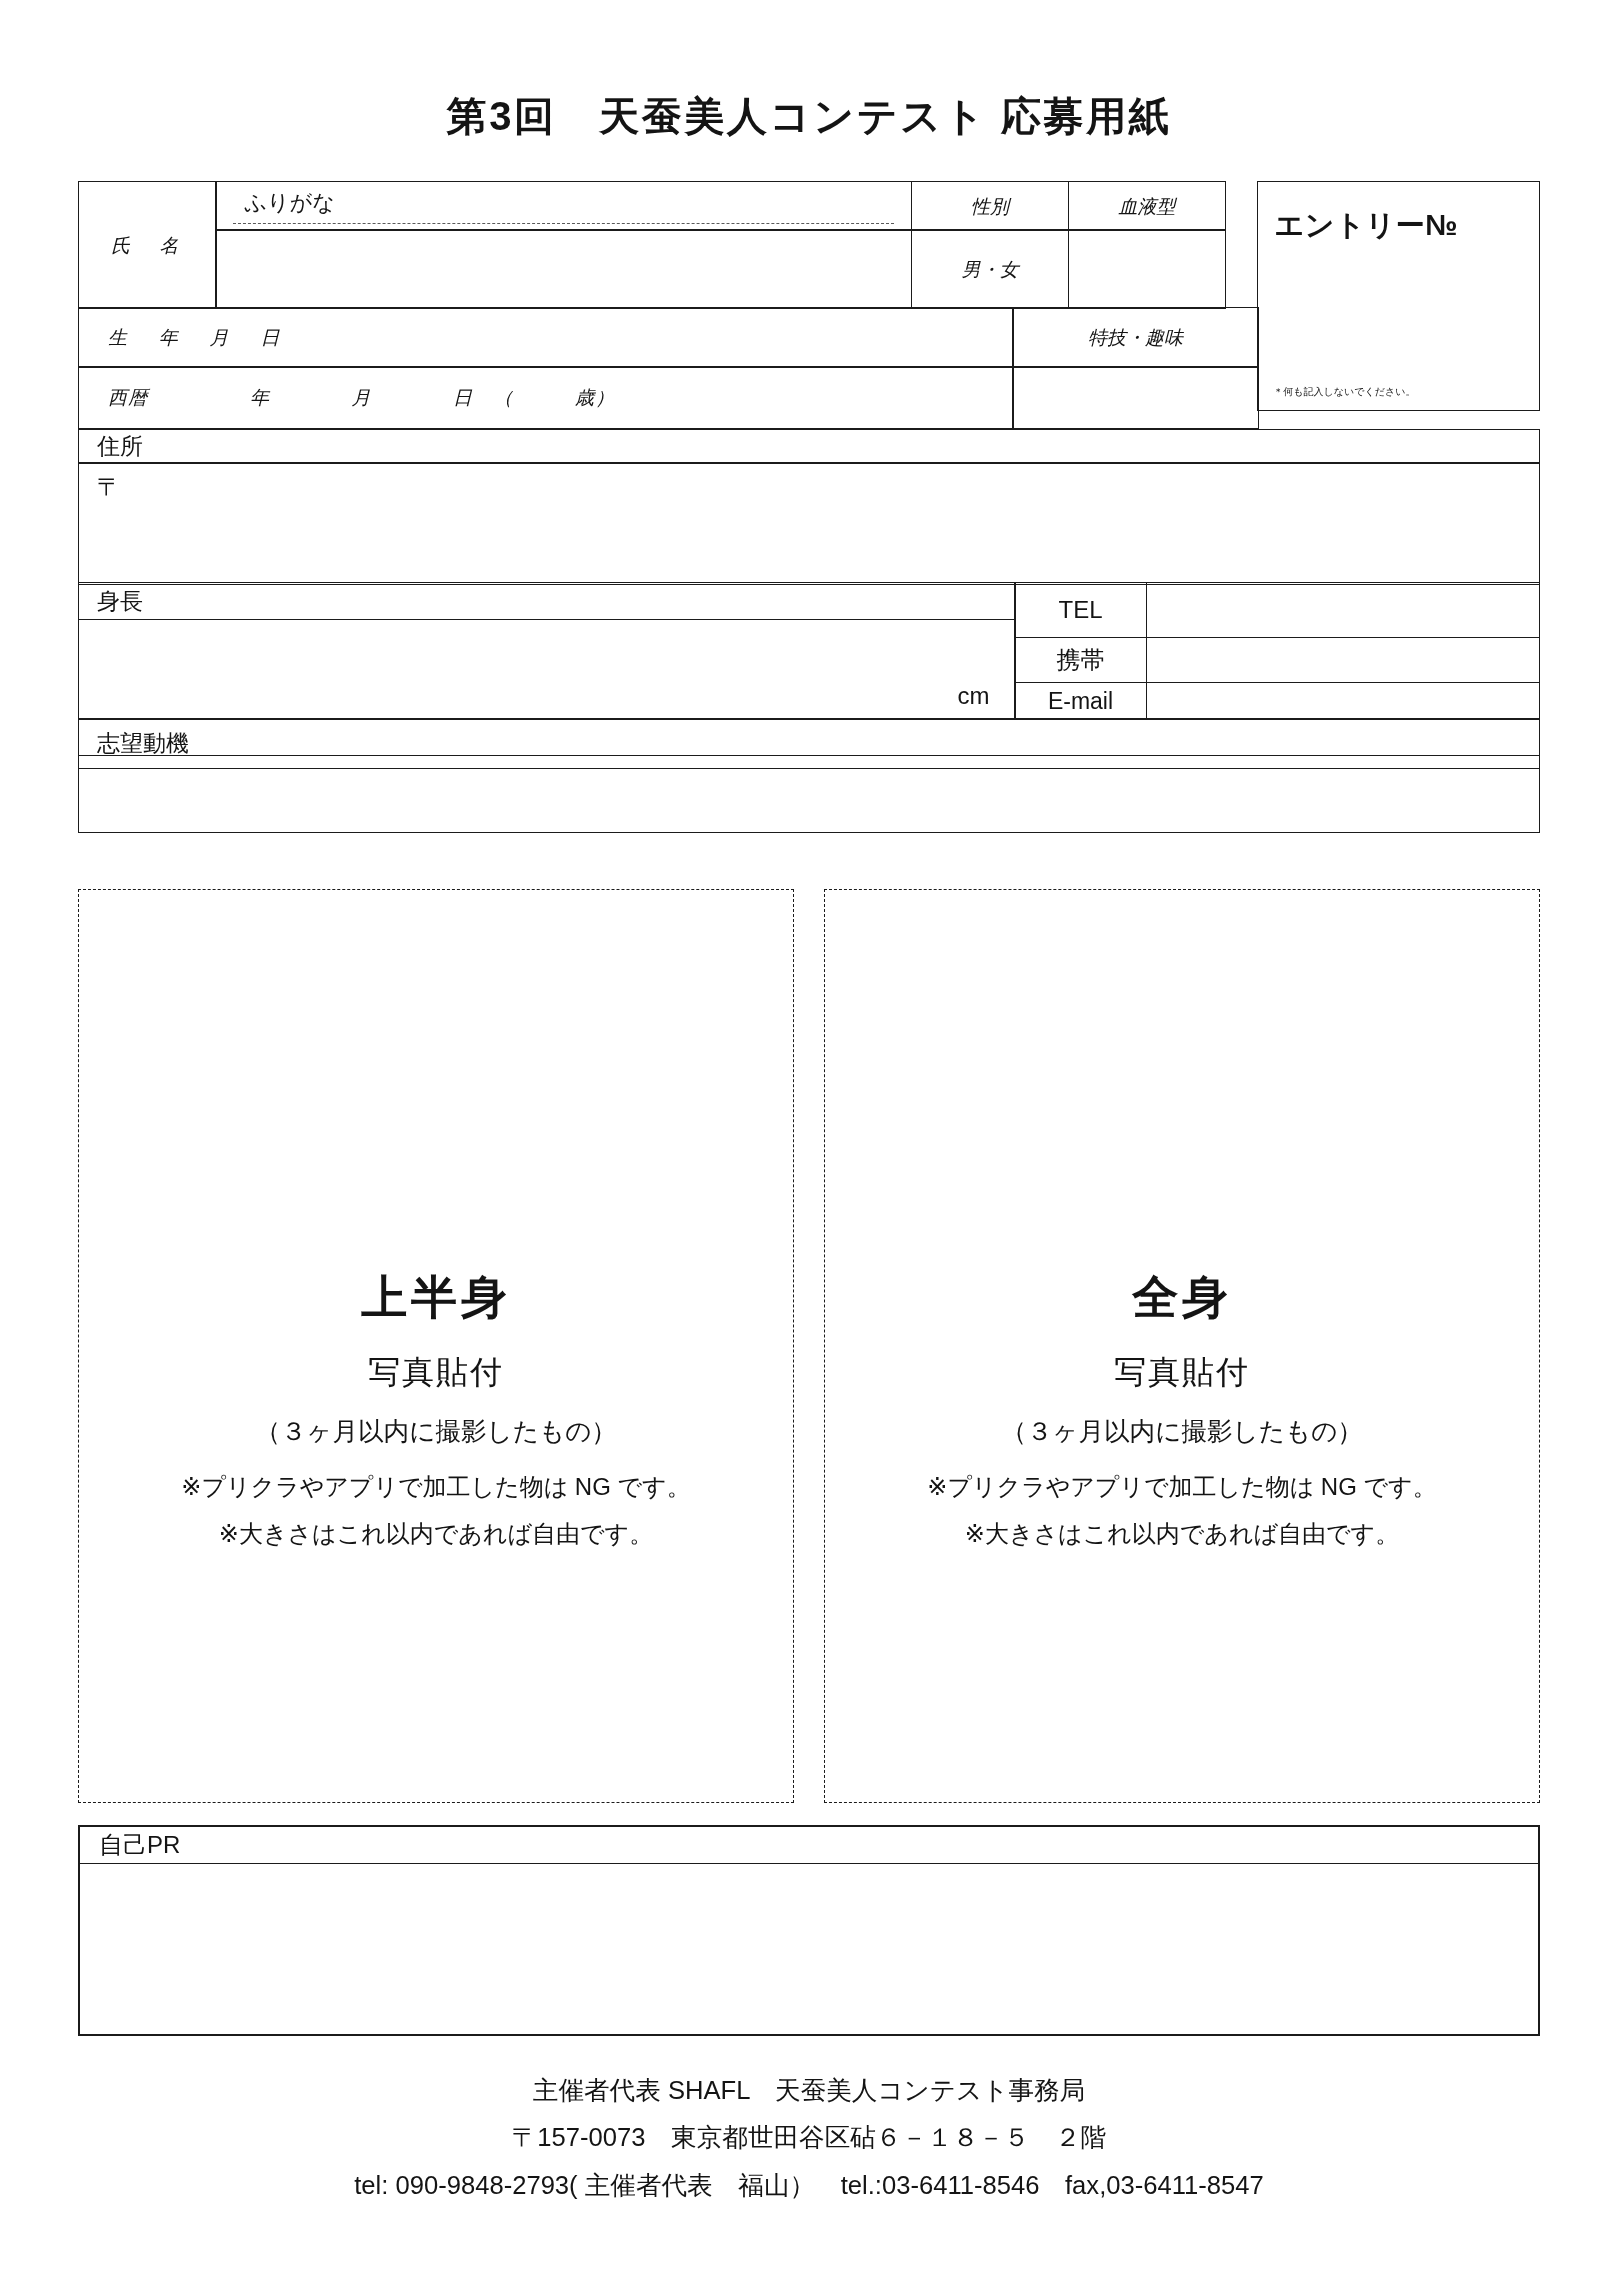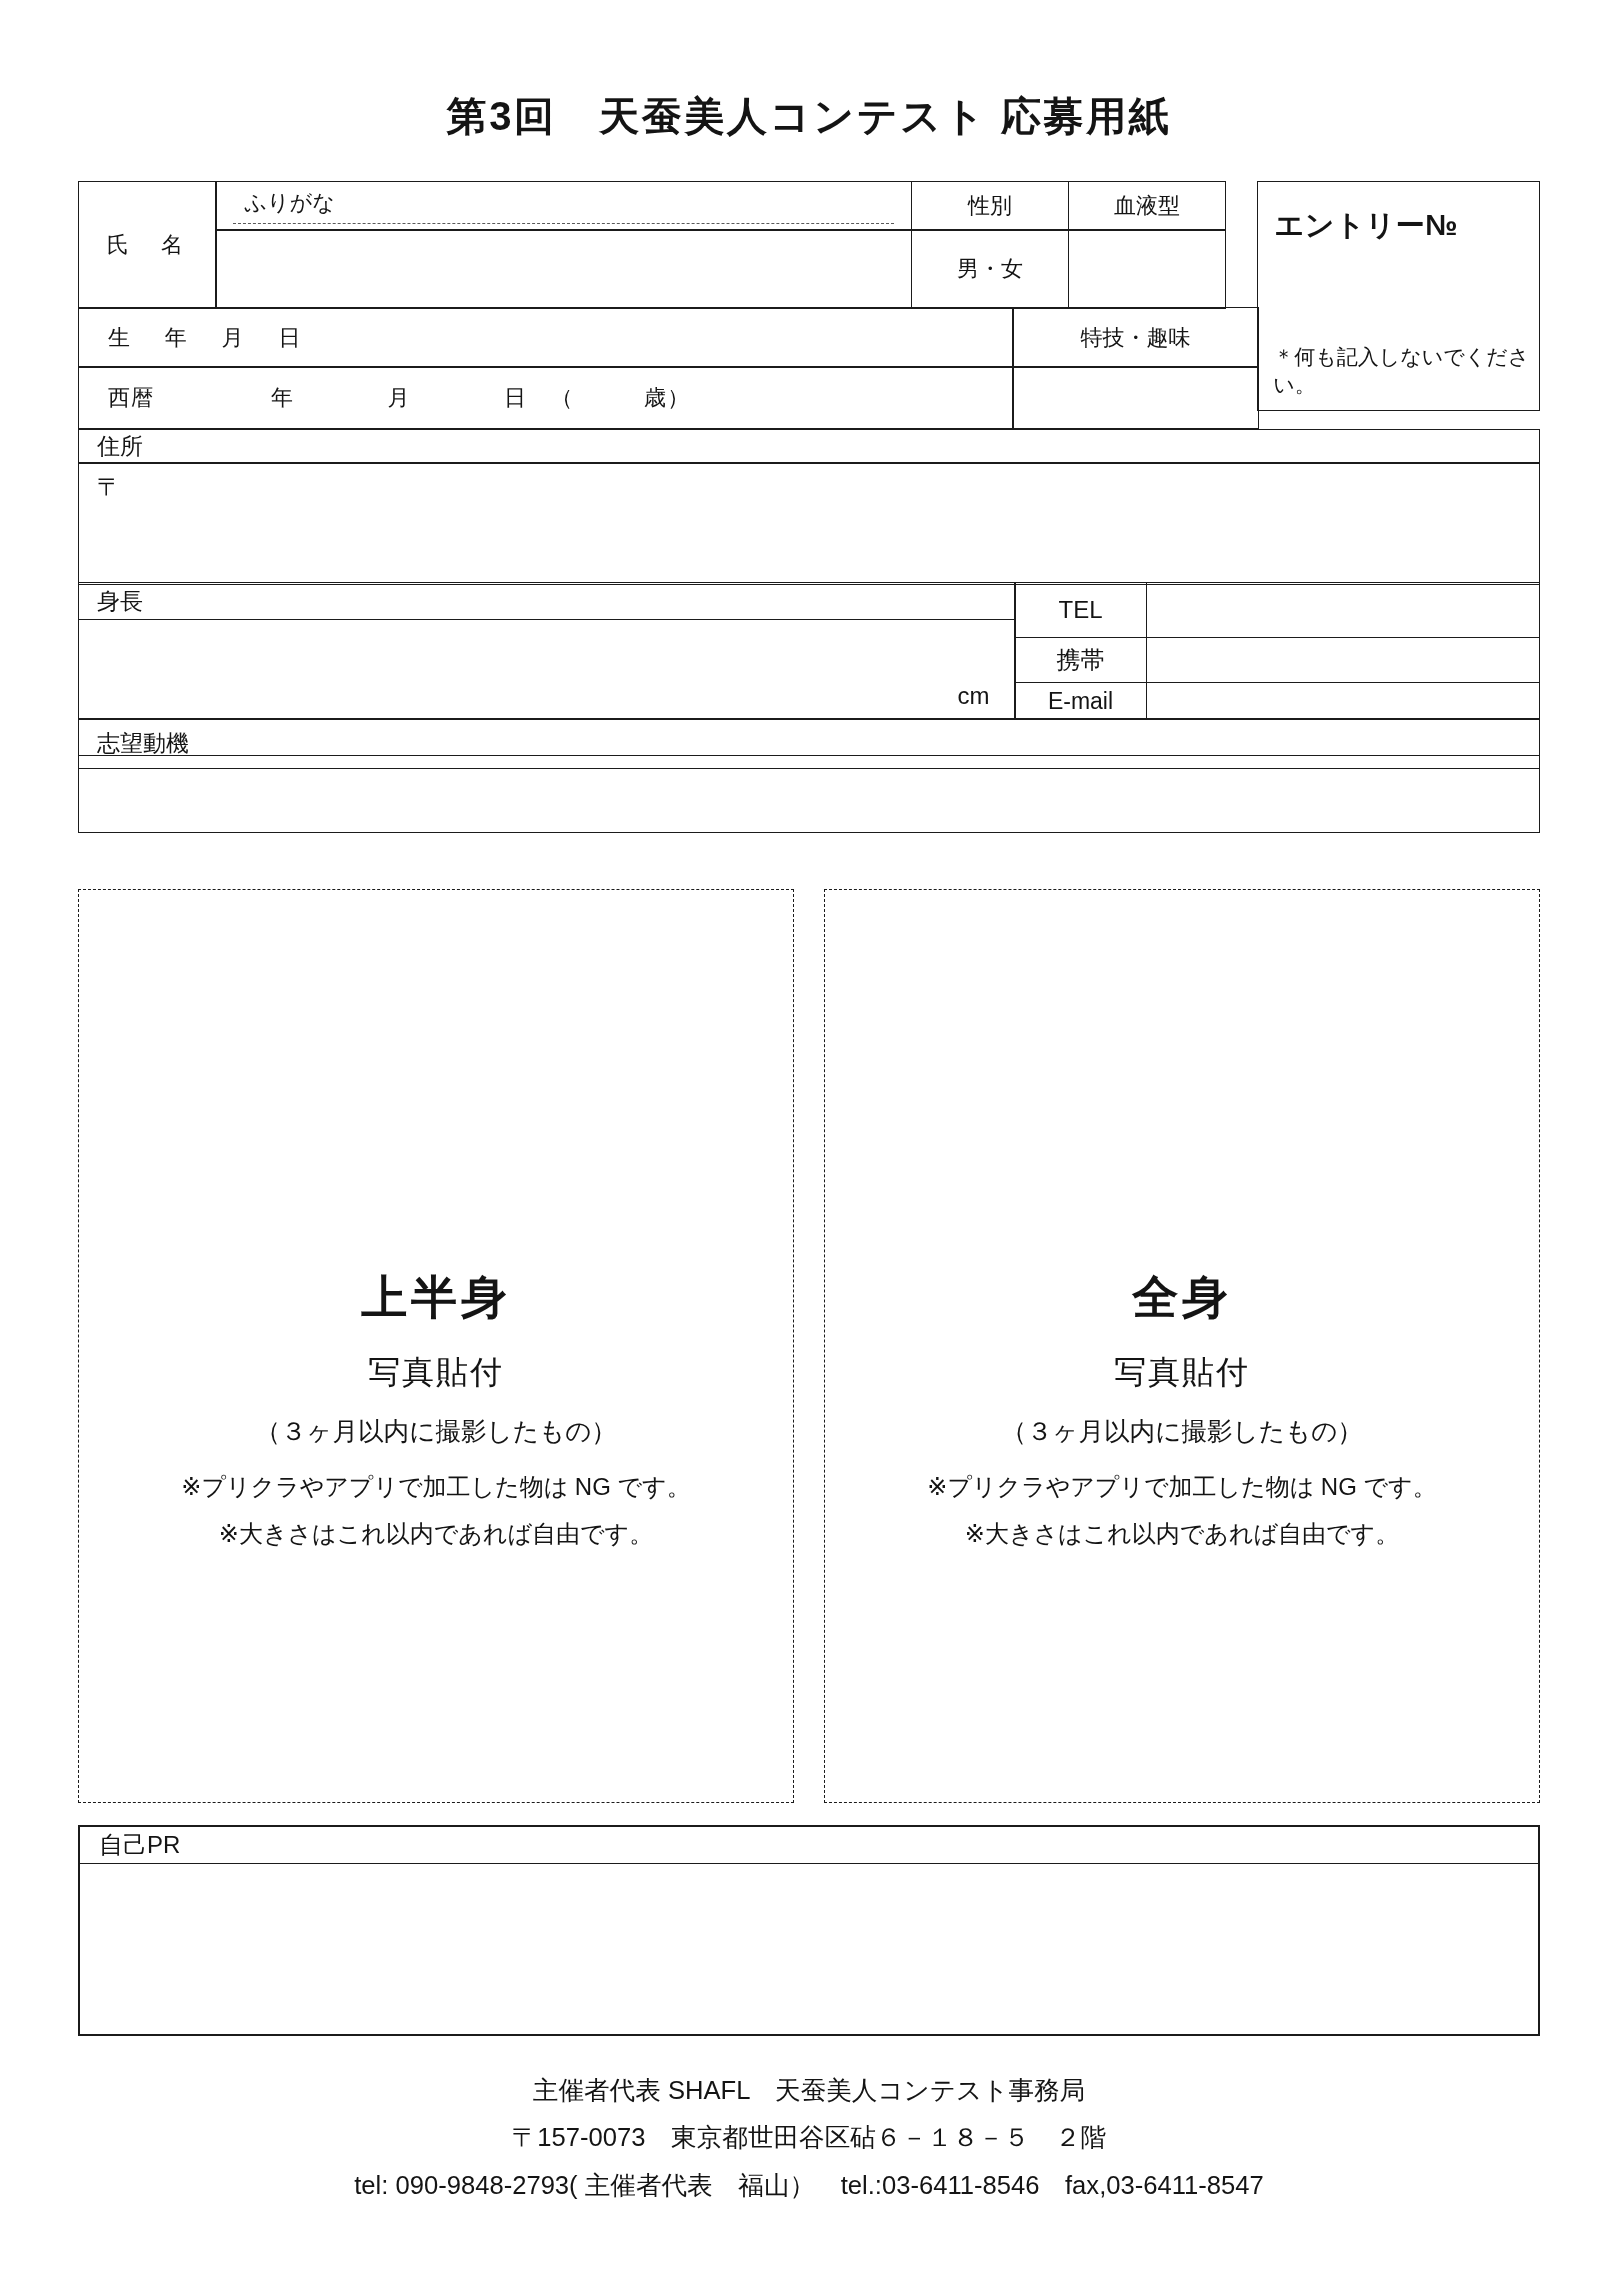--- a/index.html
+++ b/index.html
@@ -48,22 +48,23 @@
     position: relative;
     height: 248px;
   }
 
   .box {
     position: absolute;
     border: 1.9px solid #1b1b1b;
     box-sizing: border-box;
   }
   .btxt {
-    font-size: 22px;
+    font-size: 19px;
     line-height: 1;
+    font-style: italic;
   }
   .center { display: flex; align-items: center; justify-content: center; }
   .vcenter { display: flex; align-items: center; }
 
   .dashed-line {
     border-bottom: 1.3px dashed #5a5a5a;
   }
 
   
   .mid-block {
@@ -139,21 +140,21 @@
   
   .footer {
     margin-top: 33px;
     text-align: center;
     font-size: 25.6px;
     line-height: 1.65;
   }
   .footer div { margin-bottom: 5.1px; }
 
   .small-note {
-    font-size: 21px;
+    font-size: 10px;
     letter-spacing: 0px;
   }
 </style>
 </head>
 <body>
 
 <div class="page">
 
   <div class="title">第3回　天蚕美人コンテスト 応募用紙</div>
 

